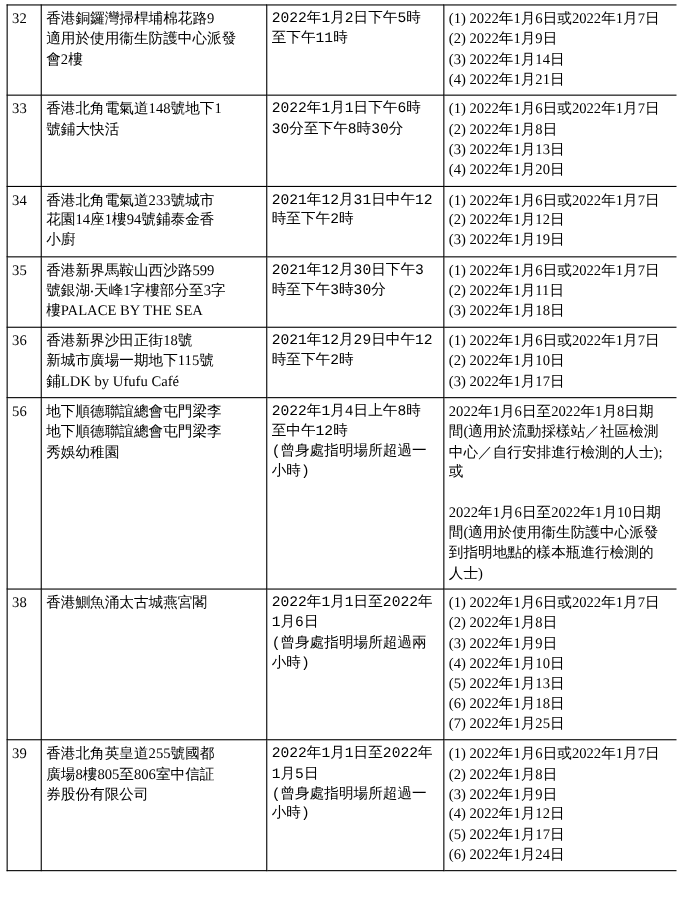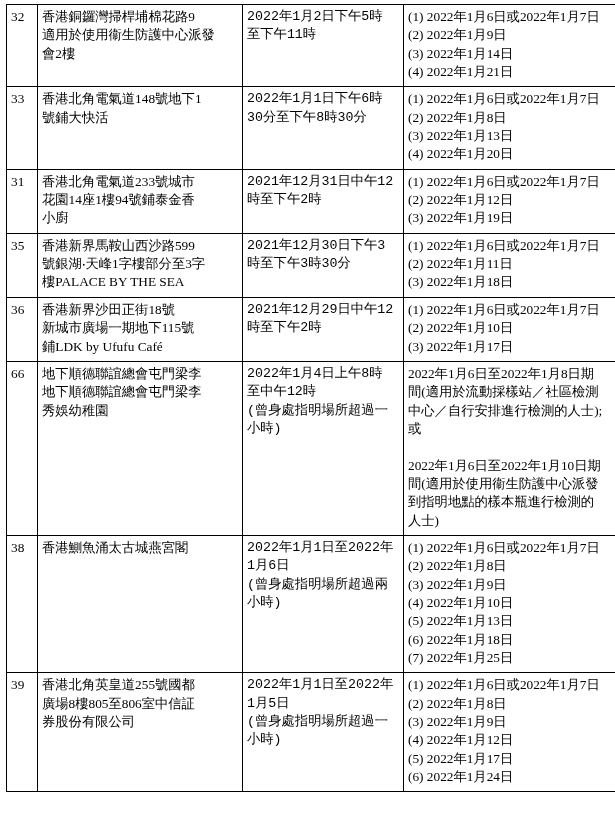--- a/index.html
+++ b/index.html
@@ -93,21 +93,21 @@
             <span class="line">30分至下午8時30分</span>
           </td>
           <td class="col-test">
             <span class="line">(1) 2022年1月6日或2022年1月7日</span>
             <span class="line">(2) 2022年1月8日</span>
             <span class="line">(3) 2022年1月13日</span>
             <span class="line">(4) 2022年1月20日</span>
           </td>
         </tr>
         <tr>
-          <td class="col-num">31</td>
+          <td class="col-num">34</td>
           <td class="col-venue">
             <span class="line">香港北角電氣道233號城市</span>
             <span class="line">花園14座1樓94號鋪泰金香</span>
             <span class="line">小廚</span>
           </td>
           <td class="col-dates">
             <span class="line">2021年12月31日中午12</span>
             <span class="line">時至下午2時</span>
           </td>
           <td class="col-test">
@@ -144,21 +144,21 @@
             <span class="line">2021年12月29日中午12</span>
             <span class="line">時至下午2時</span>
           </td>
           <td class="col-test">
             <span class="line">(1) 2022年1月6日或2022年1月7日</span>
             <span class="line">(2) 2022年1月10日</span>
             <span class="line">(3) 2022年1月17日</span>
           </td>
         </tr>
         <tr>
-          <td class="col-num">66</td>
+          <td class="col-num">56</td>
           <td class="col-venue">
             <span class="line">地下順德聯誼總會屯門梁李</span>
             <span class="line">地下順德聯誼總會屯門梁李</span>
             <span class="line">秀娛幼稚園</span>
           </td>
           <td class="col-dates">
             <span class="line">2022年1月4日上午8時</span>
             <span class="line">至中午12時</span>
             <span class="line">(曾身處指明場所超過一</span>
             <span class="line">小時)</span>

